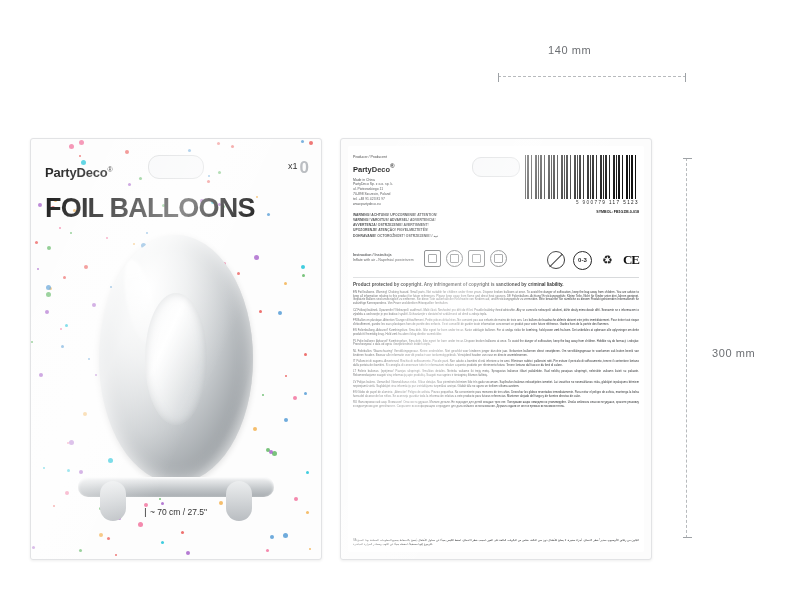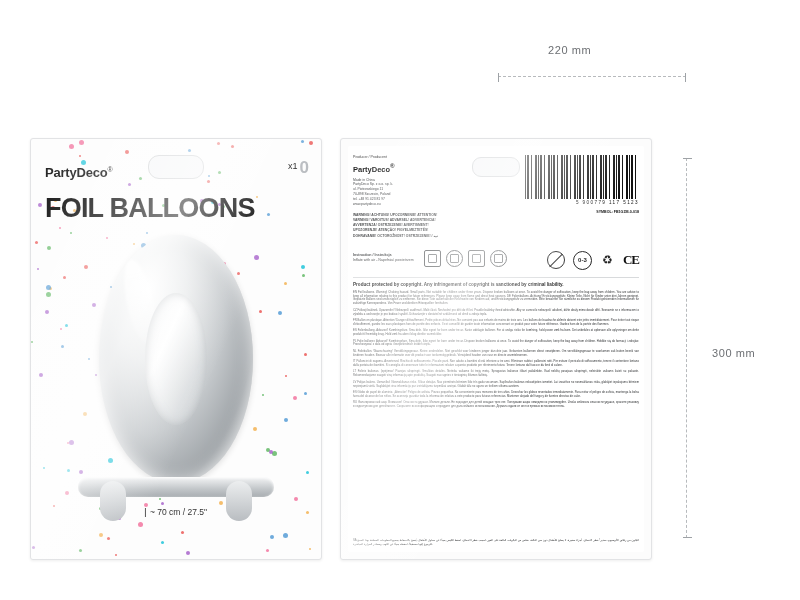--- a/index.html
+++ b/index.html
@@ -438,21 +438,21 @@
   .film-sheen {
     position: absolute;
     inset: 0;
     background: linear-gradient(115deg, rgba(255,255,255,0.0) 0%, rgba(255,255,255,0.55) 38%, rgba(255,255,255,0.0) 60%);
     pointer-events: none;
   }
 </style>
 </head>
 <body>
 
-<div class="dim-label dim-width-label">220 mm</div>
+<div class="dim-label dim-width-label">140 mm</div>
 <div class="dim-line-h"></div>
 <div class="dim-label dim-height-label">300 mm</div>
 <div class="dim-line-v"></div>
 
 <div class="pack pack-front">
   <div class="confetti" id="confetti-front">
       <i style="left: 48.1%; top: 55.5%; background: rgb(232, 65, 63); width: 3px; height: 3px;"></i>
       <i style="left: 43.4%; top: 50.1%; background: rgb(232, 65, 63); width: 5px; height: 5px;"></i>
       <i style="left: 57.8%; top: 40.7%; background: rgb(242, 168, 59); width: 4px; height: 4px;"></i>
       <i style="left: 64.4%; top: 7.6%; background: rgb(76, 175, 80); width: 3px; height: 3px;"></i>

